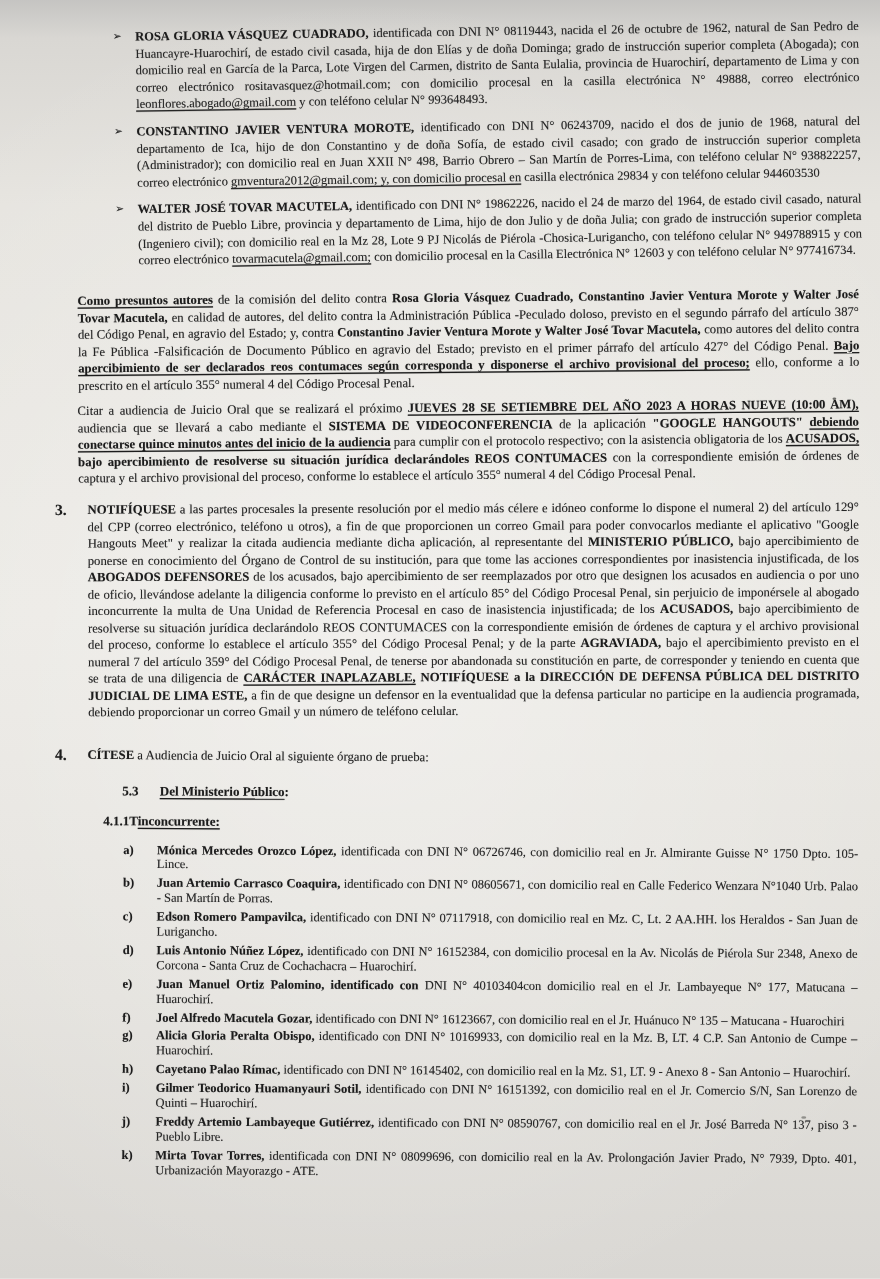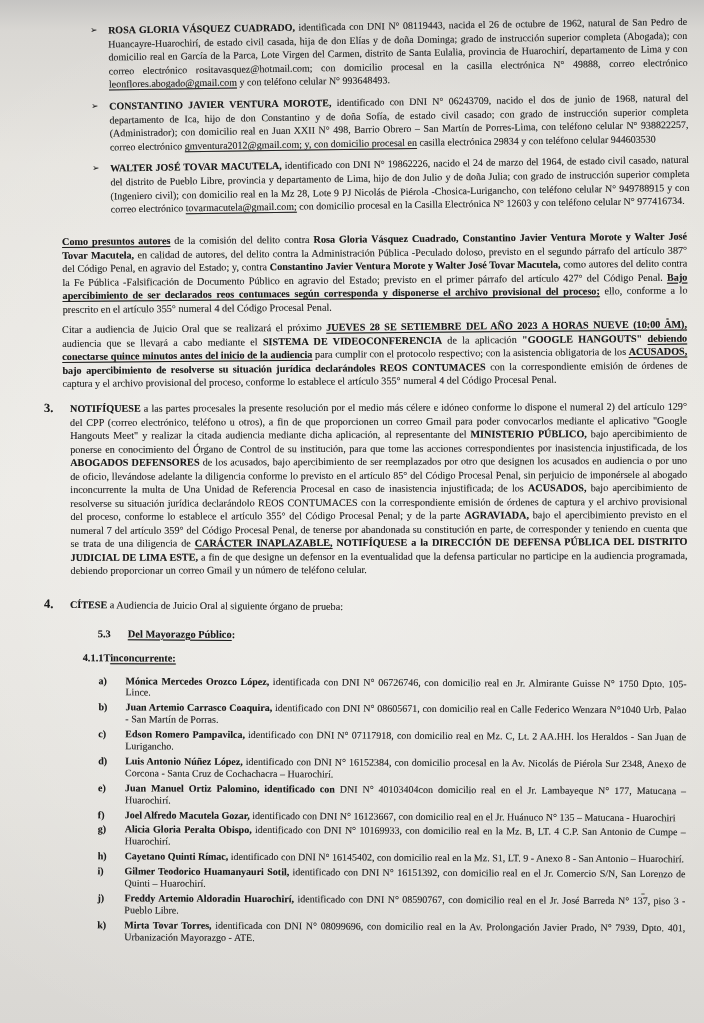--- a/index.html
+++ b/index.html
@@ -84,21 +84,21 @@
     <p class="body just"><b>NOTIFÍQUESE</b><span> a las partes procesales la presente resolución por el medio más célere e idóneo conforme lo dispone el numeral 2) del artículo 129° del CPP (correo electrónico, teléfono u otros), a fin de que proporcionen un correo Gmail para poder convocarlos mediante el aplicativo "Google Hangouts Meet" y realizar la citada audiencia mediante dicha aplicación, al representante del </span><b>MINISTERIO PÚBLICO,</b><span> bajo apercibimiento de ponerse en conocimiento del Órgano de Control de su institución, para que tome las acciones correspondientes por inasistencia injustificada, de los </span><b>ABOGADOS DEFENSORES</b><span> de los acusados, bajo apercibimiento de ser reemplazados por otro que designen los acusados en audiencia o por uno de oficio, llevándose adelante la diligencia conforme lo previsto en el artículo 85° del Código Procesal Penal, sin perjuicio de imponérsele al abogado inconcurrente la multa de Una Unidad de Referencia Procesal en caso de inasistencia injustificada; de los </span><b>ACUSADOS,</b><span> bajo apercibimiento de resolverse su situación jurídica declarándolo REOS CONTUMACES con la correspondiente emisión de órdenes de captura y el archivo provisional del proceso, conforme lo establece el artículo 355° del Código Procesal Penal; y de la parte </span><b>AGRAVIADA,</b><span> bajo el apercibimiento previsto en el numeral 7 del artículo 359° del Código Procesal Penal, de tenerse por abandonada su constitución en parte, de corresponder y teniendo en cuenta que se trata de una diligencia de </span><b class="u">CARÁCTER INAPLAZABLE,</b><b> NOTIFÍQUESE a la DIRECCIÓN DE DEFENSA PÚBLICA DEL DISTRITO JUDICIAL DE LIMA ESTE,</b><span> a fin de que designe un defensor en la eventualidad que la defensa particular no participe en la audiencia programada, debiendo proporcionar un correo Gmail y un número de teléfono celular.</span></p>
   </div>
 
   <div class="bottom">
     <div class="item item-4">
       <span class="num">4.</span>
       <p class="body"><b>CÍTESE</b><span> a Audiencia de Juicio Oral al siguiente órgano de prueba:</span></p>
     </div>
 
     <div class="sec41">
-      <span class="secnum">5.3</span><span class="u">Del Mayorazgo Público</span><span>:</span>
+      <span class="secnum">5.3</span><span class="u">Del Ministerio Público</span><span>:</span>
     </div>
 
     <div class="sec411">
       <span>4.1.1T</span><span class="u">inconcurrente:</span>
     </div>
 
     <ol class="wit">
       <li>
           <span class="let">a)</span>
           <p class="wtxt just"><b>Mónica Mercedes Orozco López,</b><span> identificada con DNI N° 06726746, con domicilio real en Jr. Almirante Guisse N° 1750 Dpto. 105- Lince.</span></p>
@@ -122,29 +122,29 @@
       <li>
           <span class="let">f)</span>
           <p class="wtxt just"><b>Joel Alfredo Macutela Gozar,</b><span> identificado con DNI N° 16123667, con domicilio real en el Jr. Huánuco N° 135 – Matucana - Huarochiri</span></p>
         </li>
       <li>
           <span class="let">g)</span>
           <p class="wtxt just"><b>Alicia Gloria Peralta Obispo,</b><span> identificado con DNI N° 10169933, con domicilio real en la Mz. B, LT. 4 C.P. San Antonio de Cumpe – Huarochirí.</span></p>
         </li>
       <li>
           <span class="let">h)</span>
-          <p class="wtxt just"><b>Cayetano Quinti Rímac,</b><span> identificado con DNI N° 16145402, con domicilio real en la Mz. S1, LT. 9 - Anexo 8 - San Antonio – Huarochirí.</span></p>
+          <p class="wtxt just"><b>Cayetano Palao Rímac,</b><span> identificado con DNI N° 16145402, con domicilio real en la Mz. S1, LT. 9 - Anexo 8 - San Antonio – Huarochirí.</span></p>
         </li>
       <li>
           <span class="let">i)</span>
           <p class="wtxt just"><b>Gilmer Teodorico Huamanyauri Sotil,</b><span> identificado con DNI N° 16151392, con domicilio real en el Jr. Comercio S/N, San Lorenzo de Quinti – Huarochirí.</span></p>
         </li>
       <li>
           <span class="let">j)</span>
-          <p class="wtxt just"><b>Freddy Artemio Aldoradin Huarochirí,</b><span> identificado con DNI N° 08590767, con domicilio real en el Jr. José Barreda N° 137, piso 3 - Pueblo Libre.</span></p>
+          <p class="wtxt just"><b>Freddy Artemio Lambayeque Gutiérrez,</b><span> identificado con DNI N° 08590767, con domicilio real en el Jr. José Barreda N° 137, piso 3 - Pueblo Libre.</span></p>
         </li>
       <li>
           <span class="let">k)</span>
           <p class="wtxt just"><b>Mirta Tovar Torres,</b><span> identificada con DNI N° 08099696, con domicilio real en la Av. Prolongación Javier Prado, N° 7939, Dpto. 401, Urbanización Mayorazgo - ATE.</span></p>
         </li>
     </ol>
   </div>
 
   <span class="speck sp1"></span>
   <span class="speck sp2"></span>

